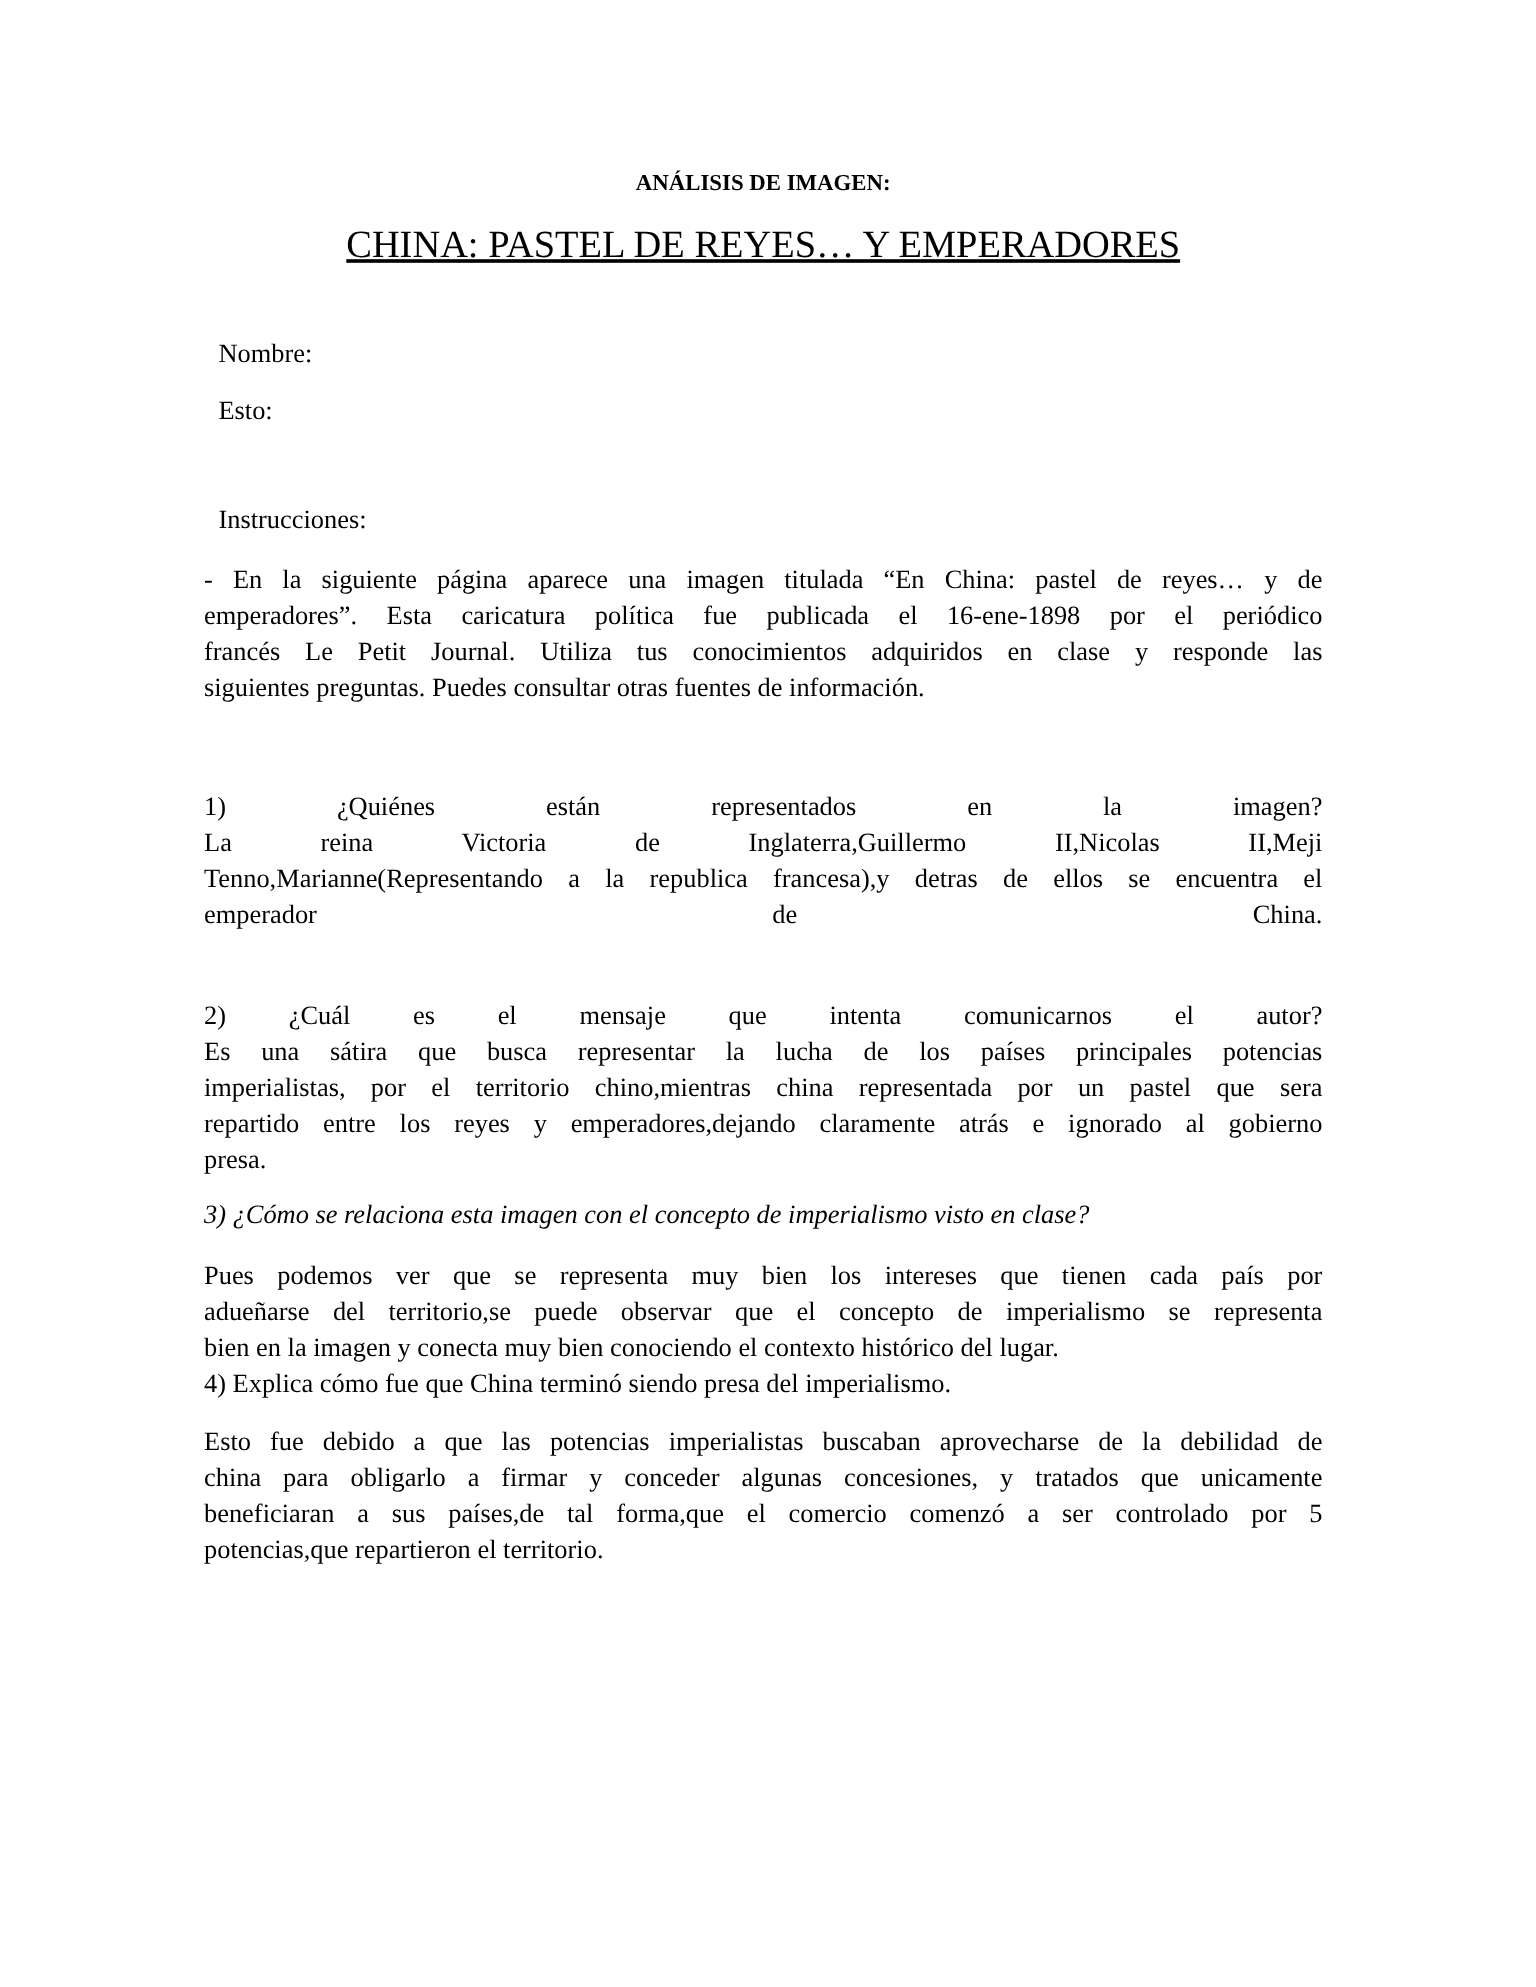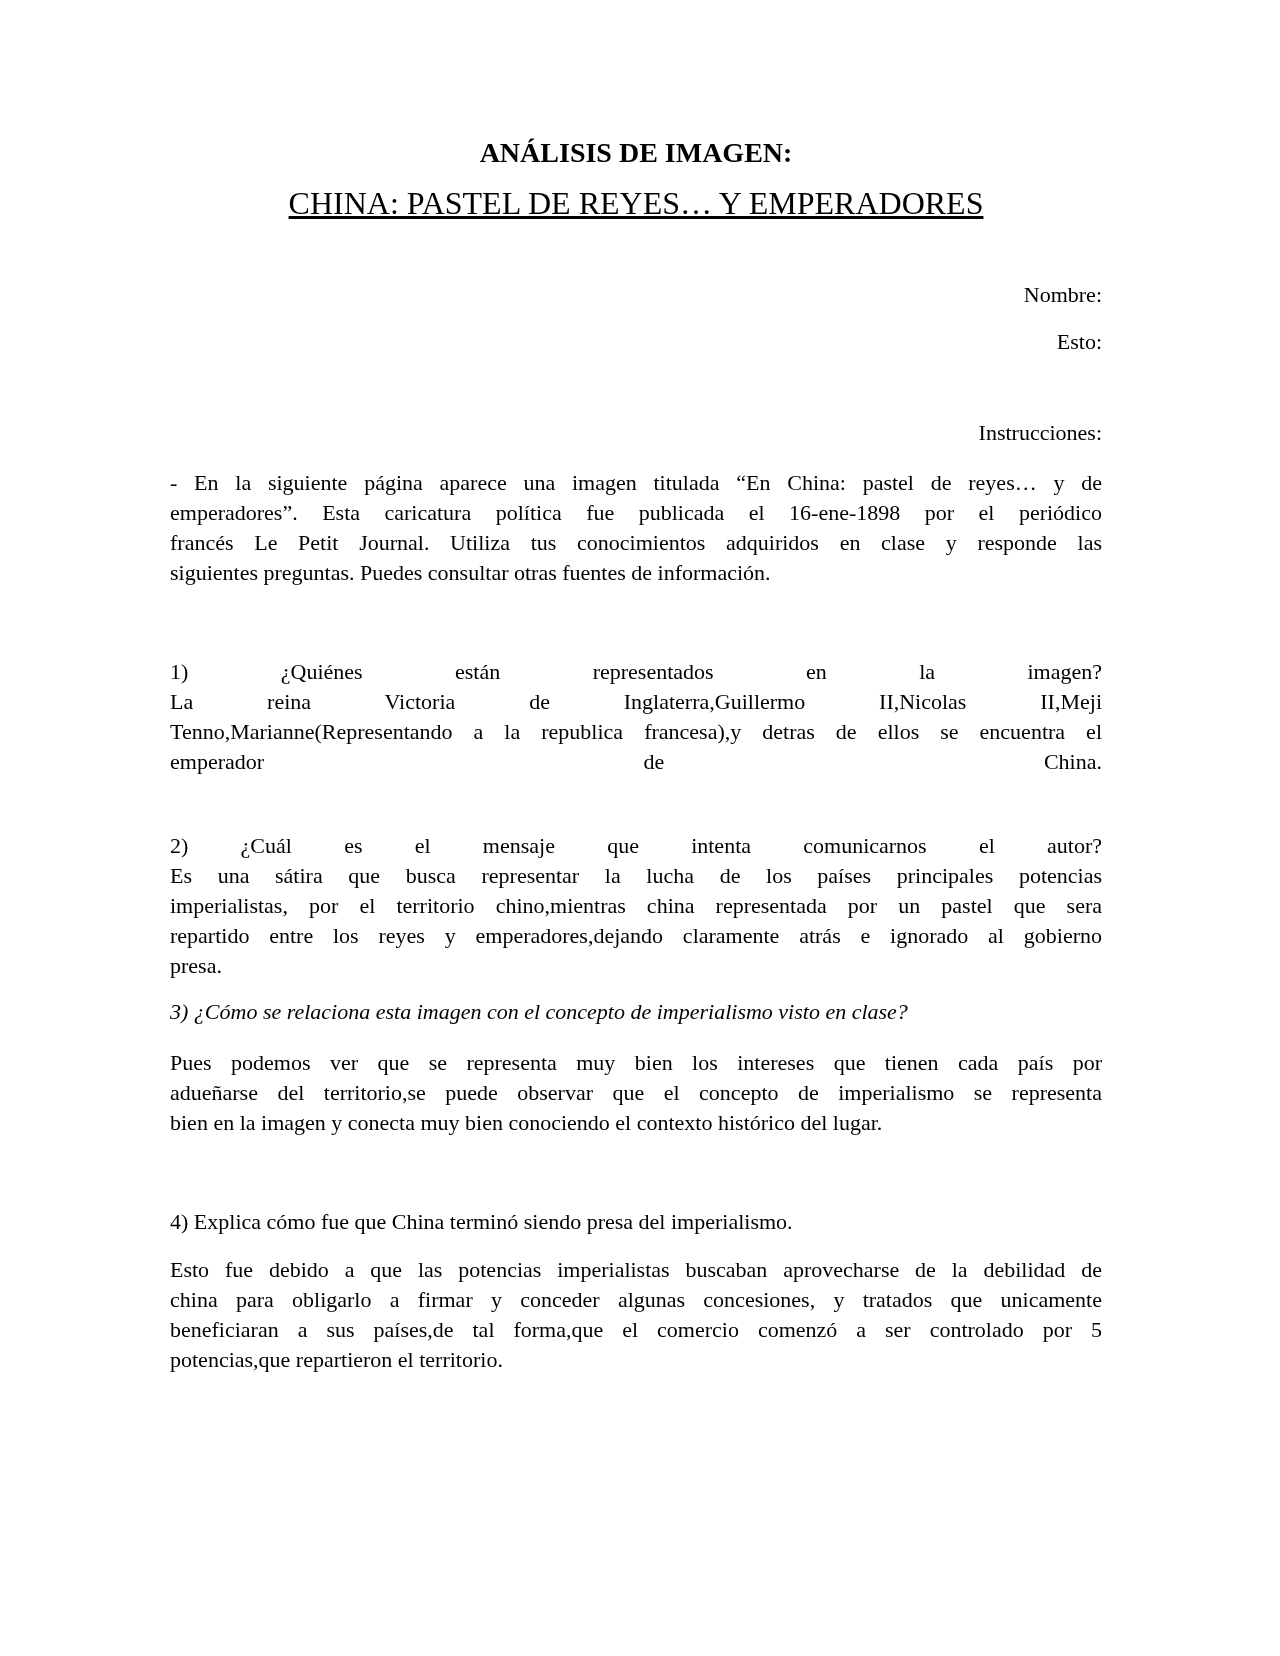--- a/index.html
+++ b/index.html
@@ -15,52 +15,51 @@
     background: #ffffff;
     color: #000000;
     font-family: "Liberation Serif", "DejaVu Serif", serif;
     font-size: 22px;
     box-sizing: border-box;
     padding: 136px 178px 0 170px;
     overflow: hidden;
   }
   .doc-title {
     margin: 0;
-    font-size: 28px;
+    font-size: 19px;
     font-weight: bold;
     line-height: 34px;
     text-align: center;
   }
   .doc-subtitle {
     margin: 16px 0 0 0;
     font-size: 32px;
     font-weight: normal;
     line-height: 34px;
     text-align: center;
   }
   .doc-subtitle .u {
     text-decoration: underline;
   }
   .field-label {
-    margin: 0;
+    margin: 12px;
     line-height: 30px;
-    text-align: right;
   }
   .mt-name   { margin-top: 60px; }
   .mt-group  { margin-top: 17px; }
   .mt-instr  { margin-top: 61px; }
   .para {
     margin: 0;
   }
   .mt-p1  { margin-top: 20px; }
   .mt-q1  { margin-top: 69px; }
   .mt-q2  { margin-top: 54px; }
   .mt-q3q { margin-top: 16px; font-style: italic; }
   .mt-q3a { margin-top: 21px; }
-  .mt-q4q { margin-top: 69px; }
+  .mt-q4q { }
   .mt-q4a { margin-top: 18px; }
   .line {
     line-height: 30px;
     text-align: justify;
     text-align-last: left;
   }
   .spread {
     text-align-last: justify;
   }
   .it {

